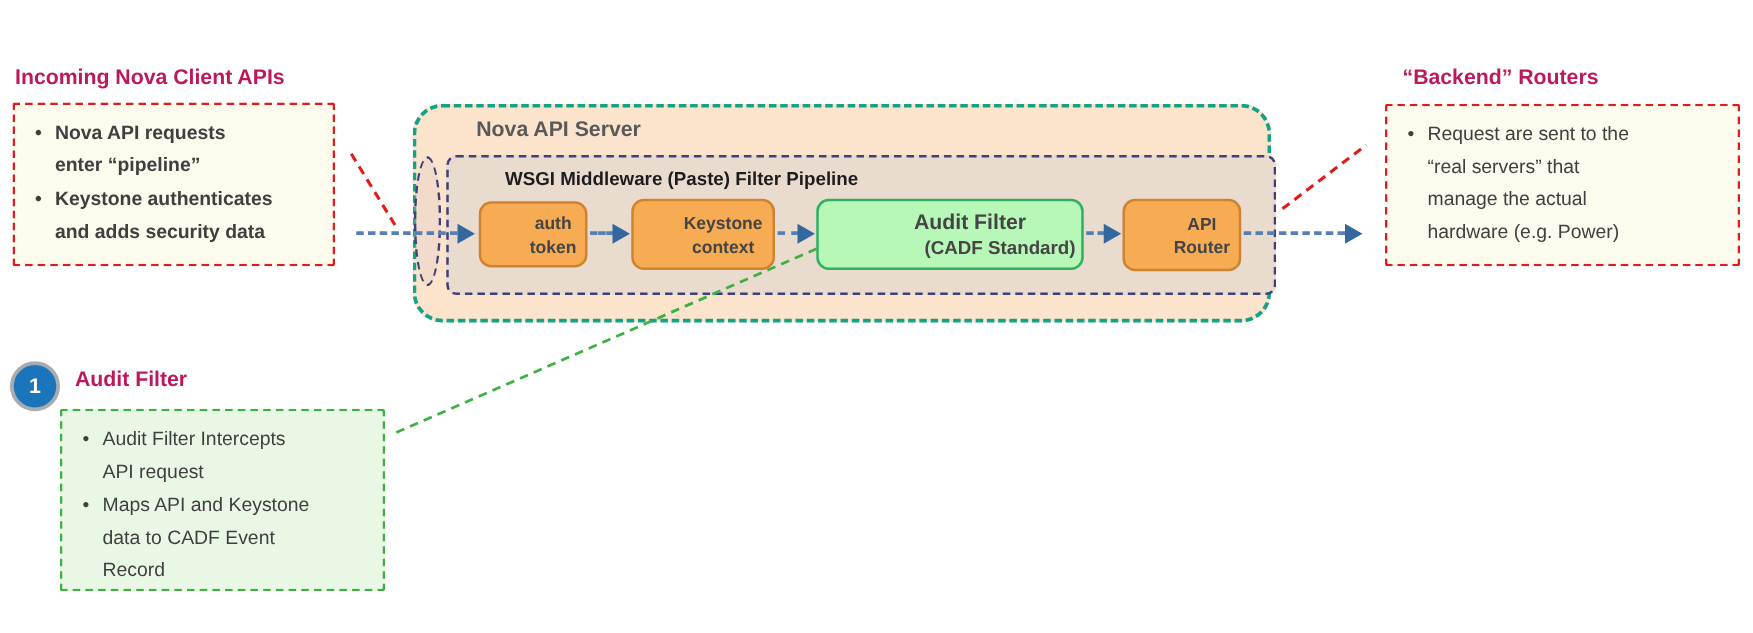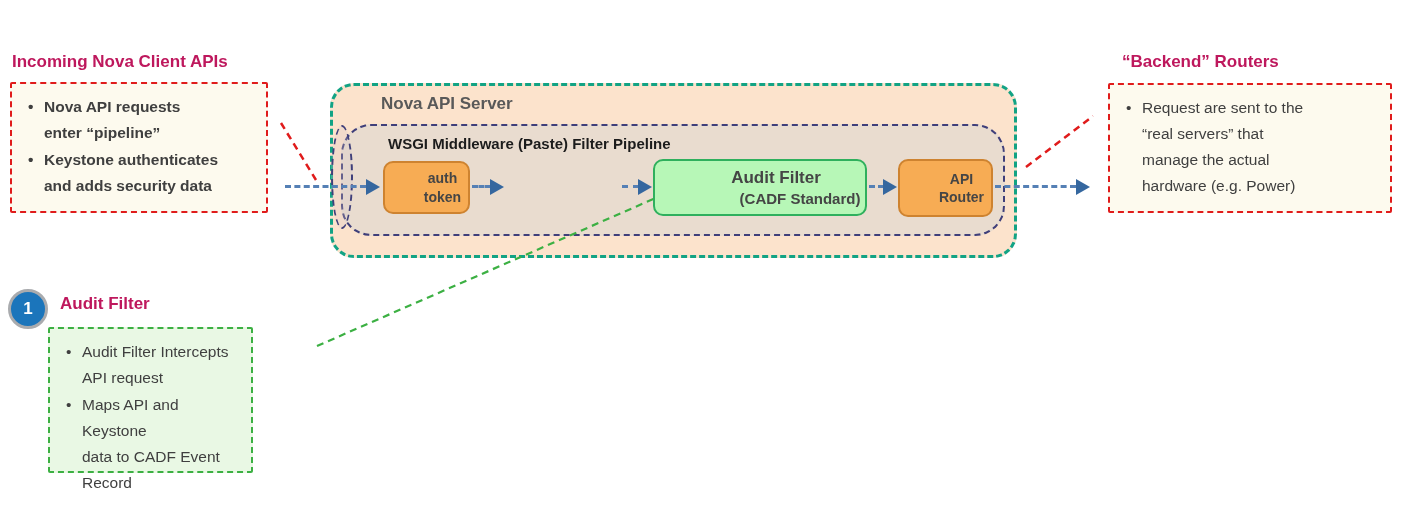--- a/index.html
+++ b/index.html
@@ -18,22 +18,22 @@
     font-size:15.5px;line-height:26px;white-space:pre-line;color:#3f3f3f;
   }
   .note li::before{content:"\2022";position:absolute;left:4px;top:0;}
   
   .nova{
     position:absolute;left:330px;top:83px;width:687px;height:175px;box-sizing:border-box;
     background:#fce3cc;border:3px dashed #12a384;border-radius:24px;
   }
   .nova-title{position:absolute;left:48px;top:8px;font-size:17px;font-weight:bold;color:#595959;white-space:nowrap;}
   .wsgi{
-    position:absolute;left:8px;top:38px;width:664px;height:112px;box-sizing:border-box;
-    background:#e9dccf;border:2px dashed #3f3f7a;border-radius:30px;
+    position:absolute;left:24px;top:38px;width:664px;height:112px;box-sizing:border-box;
+    background:#e9dccf;border:2px dashed #3f3f7a;border-radius:8px;
   }
   .wsgi-title{position:absolute;left:45px;top:9px;font-size:15px;font-weight:600;color:#1c1c1c;white-space:nowrap;}
   .pipe-ellipse{
     position:absolute;left:331px;top:125px;width:22px;height:104px;box-sizing:border-box;
     border:2px dashed #3f3f7a;border-radius:50%;background:rgba(210,195,200,0.25);z-index:4;
   }
   
   .stage{
     position:absolute;box-sizing:border-box;border-radius:10px;z-index:6;
     display:flex;flex-direction:column;align-items:center;justify-content:center;
@@ -110,34 +110,38 @@
   <div class="conn" style="left:869px;top:185px;width:15px;"></div>
   <div class="ahead" style="left:883px;top:179px;"></div>
 
   <div class="conn" style="left:995px;top:185px;width:81px;"></div>
   <div class="ahead" style="left:1076px;top:179px;"></div>
 
   <div class="stage orange" style="left:383px;top:161px;width:87px;height:53px;">
     <span>auth</span>
     <span>token</span>
   </div>
+  <div class="stage orange" style="left:505px;top:159px;width:115px;height:57px;">
+    <span>Keystone</span>
+    <span>context</span>
+  </div>
   <div class="stage greenbox" style="left:653px;top:159px;width:214px;height:57px;">
     <span class="l1">Audit Filter</span>
     <span class="l2">(CADF Standard)</span>
   </div>
   <div class="stage orange" style="left:898px;top:159px;width:95px;height:58px;">
     <span>API</span>
     <span>Router</span>
   </div>
 
   <div class="badge">
     <span>1</span>
   </div>
   <div class="h-label" style="left:60px;top:294px;">Audit Filter</div>
-  <div class="note green" style="left:48px;top:327px;width:205px;height:146px;">
+  <div class="note green" style="left:48px;top:327px;width:260px;height:146px;">
     <ul>
       <li>Audit Filter Intercepts
 API request</li>
       <li>Maps API and Keystone
 data to CADF Event
 Record</li>
     </ul>
   </div>
 
 </div>

